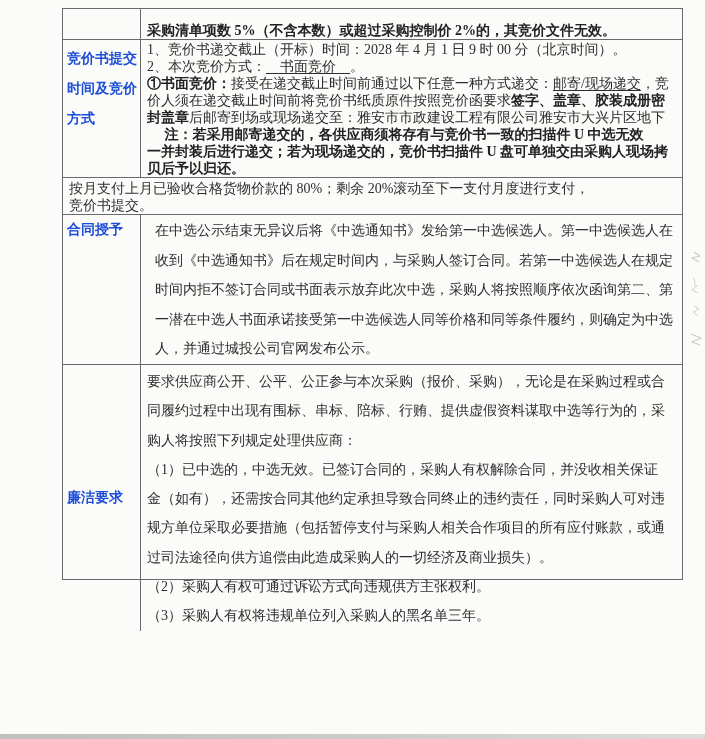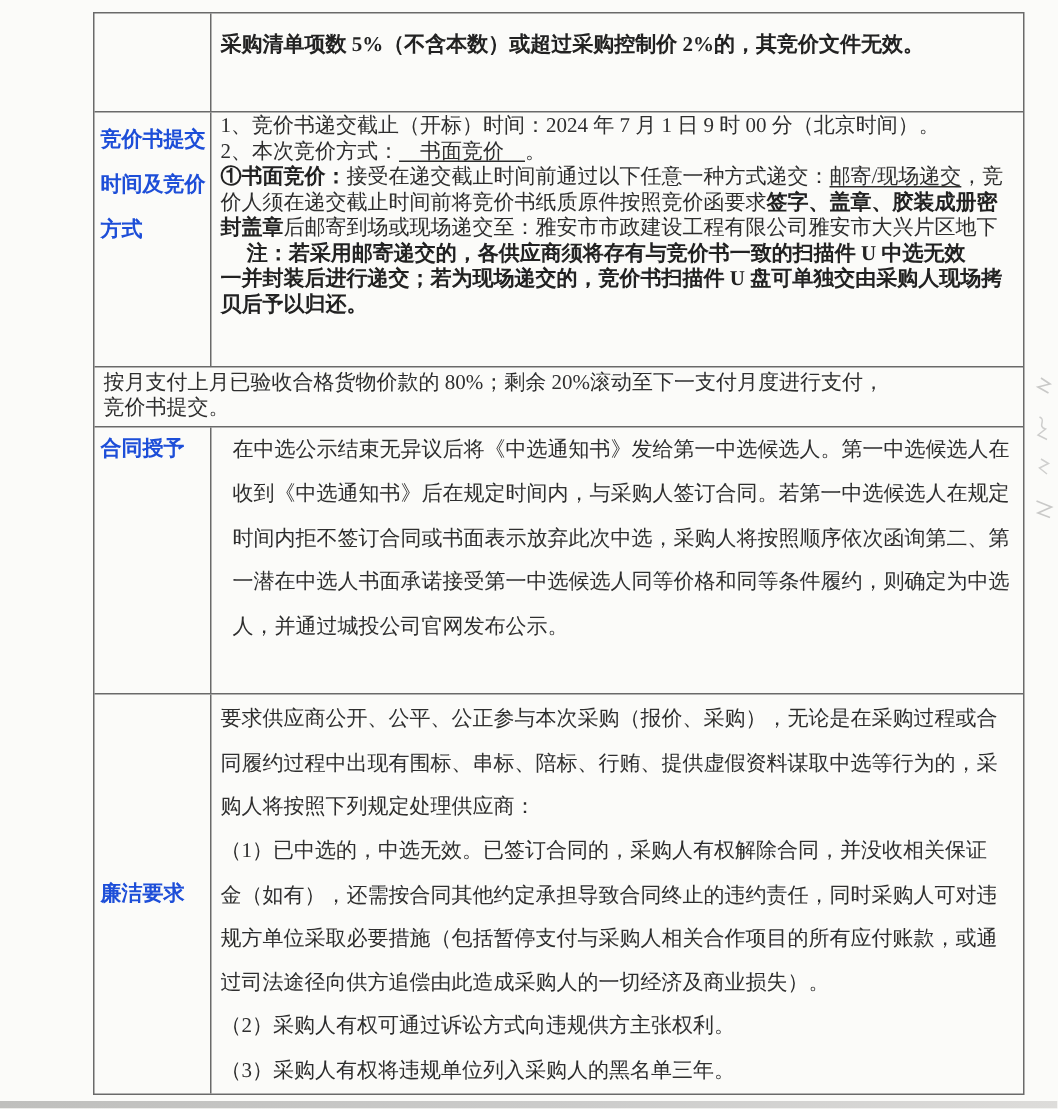--- a/index.html
+++ b/index.html
@@ -7,21 +7,21 @@
     width:705px;height:739px;position:relative;overflow:hidden;
     background:#fbfbf9;
     font-family:"Liberation Serif","DejaVu Serif",serif;
     color:#2e2e2e;
   }
   .page-edge{
     position:absolute;left:0;bottom:0;width:705px;height:5px;
     background:linear-gradient(to right,#bfbfbd 0%,#cccccb 55%,#dddcda 100%);
   }
   .tbl{
-    position:absolute;left:62px;top:8px;width:621px;height:722px;
+    position:absolute;left:62px;top:8px;width:621px;height:572px;
     border:1px solid #6a6a6a;box-sizing:border-box;
     display:flex;flex-direction:column;
   }
   .row{display:flex;box-sizing:border-box;}
   .row + .row{border-top:1px solid #6a6a6a;}
   .label-cell{
     width:78px;flex:0 0 78px;border-right:1px solid #6a6a6a;box-sizing:border-box;
     font-weight:bold;font-size:14px;color:#1d4ed8;
     padding-left:4px;white-space:pre-line;
   }
@@ -63,21 +63,21 @@
     <div class="content-cell">
         <div class="line"><span class="b">采购清单项数 5%（不含本数）或超过采购控制价 2%的，其竞价文件无效。</span></div>
       </div>
   </div>
 
   <div class="row r2">
     <div class="label-cell">竞价书提交
 时间及竞价
 方式</div>
     <div class="content-cell">
-        <div class="line"><span>1、竞价书递交截止（开标）时间：2024 年 7 月 1 日 9 时 00 分（北京时间）。</span></div>
+        <div class="line"><span>1、竞价书递交截止（开标）时间：2028 年 4 月 1 日 9 时 00 分（北京时间）。</span></div>
         <div class="line"><span>2、本次竞价方式：</span><span class="u">　书面竞价　</span><span>。</span></div>
         <div class="line"><span class="b">①书面竞价：</span><span>接受在递交截止时间前通过以下任意一种方式递交：</span><span class="u">邮寄/现场递交</span><span>，竞</span></div>
         <div class="line"><span>价人须在递交截止时间前将竞价书纸质原件按照竞价函要求</span><span class="b">签字、盖章、胶装成册密</span></div>
         <div class="line"><span class="b">封盖章</span><span>后邮寄到场或现场递交至：雅安市市政建设工程有限公司雅安市大兴片区地下</span></div>
         <div class="line"><span class="b">　 注：若采用邮寄递交的，各供应商须将存有与竞价书一致的扫描件 U 中选无效</span></div>
         <div class="line"><span class="b">一并封装后进行递交；若为现场递交的，竞价书扫描件 U 盘可单独交由采购人现场拷</span></div>
         <div class="line"><span class="b">贝后予以归还。</span></div>
       </div>
   </div>
 

